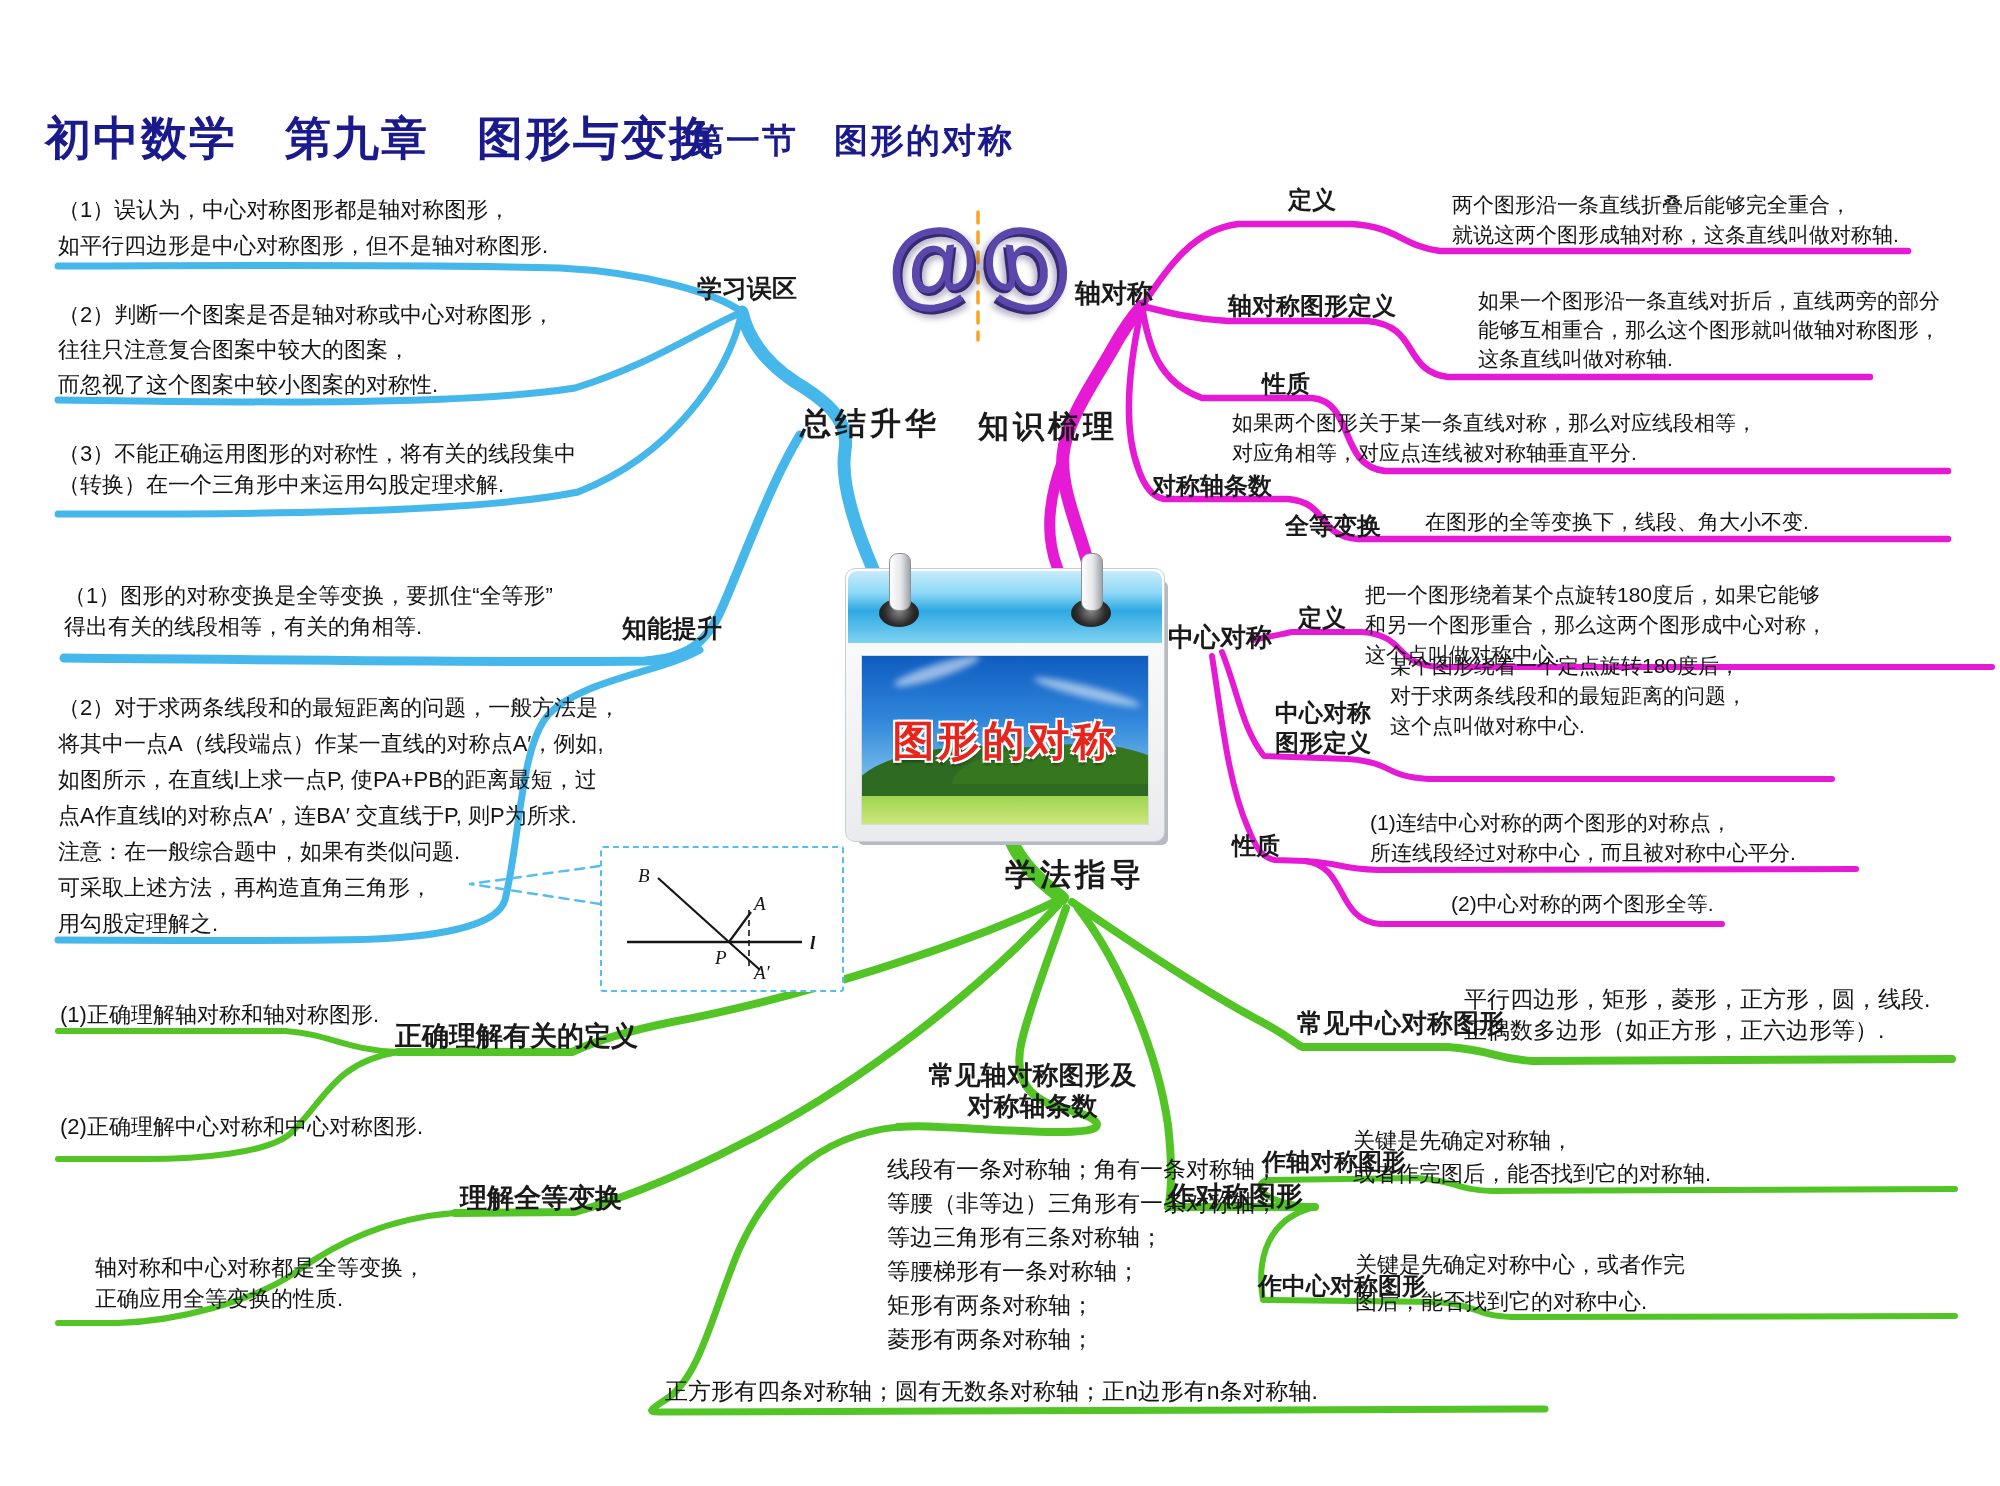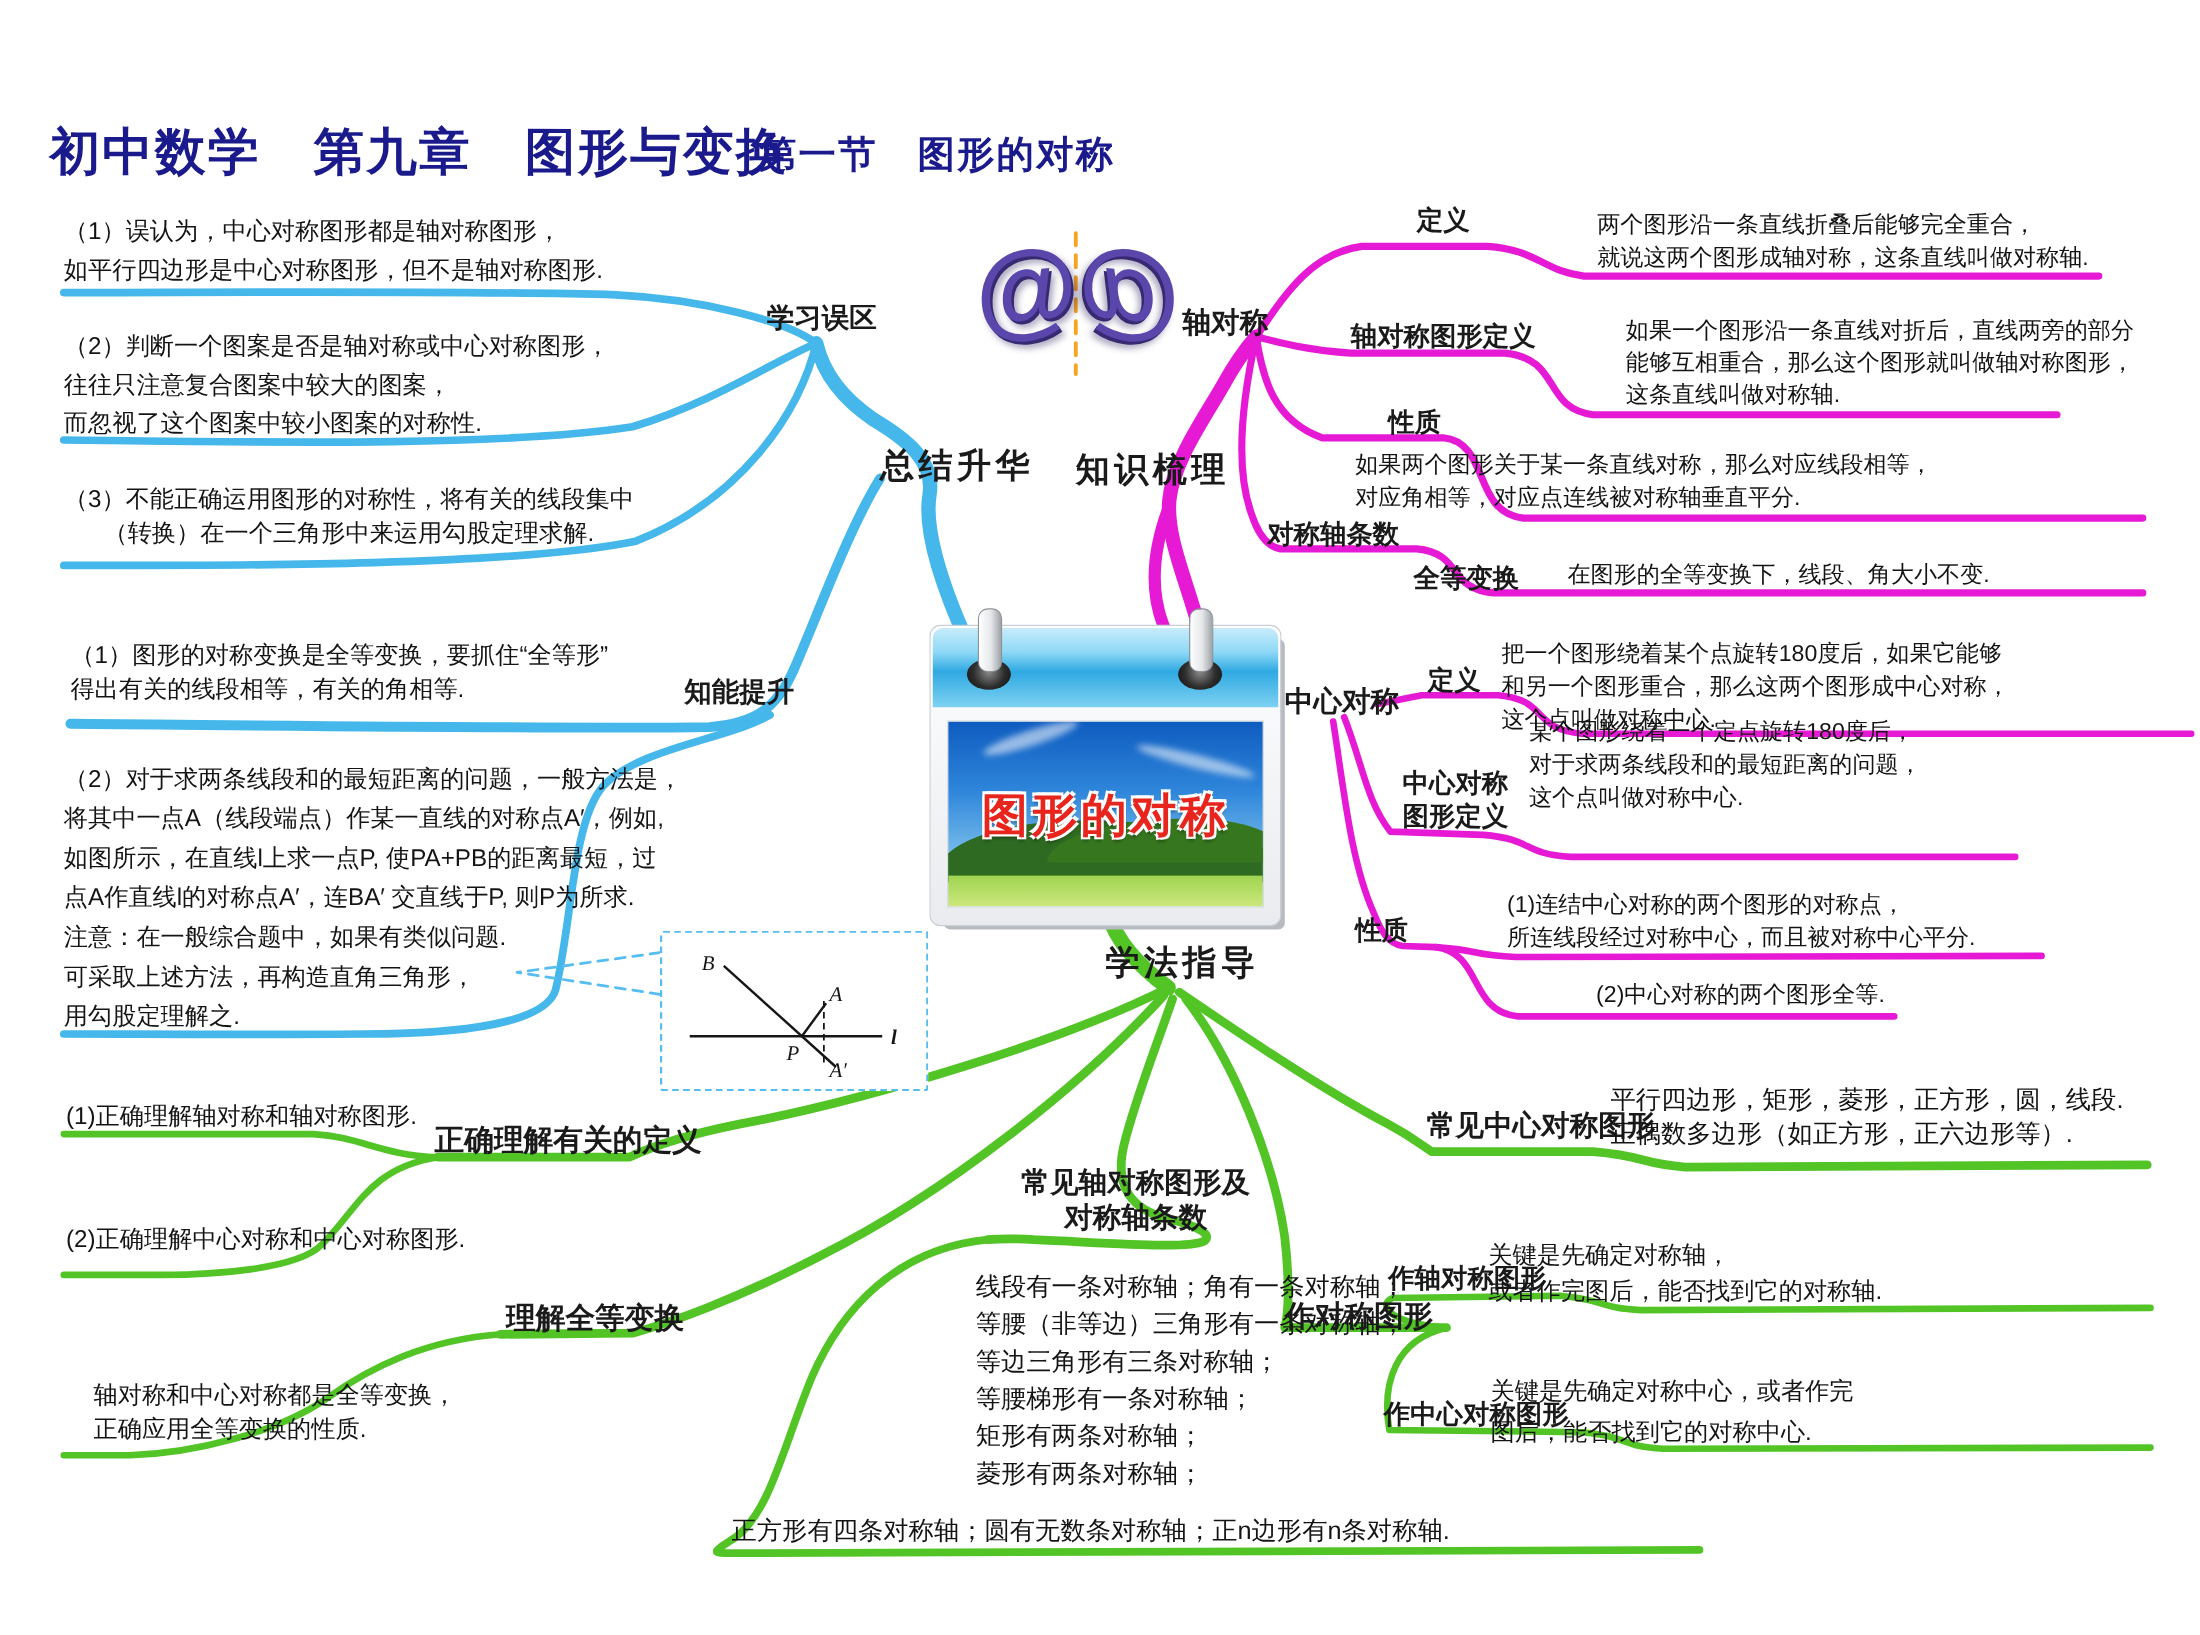--- a/index.html
+++ b/index.html
@@ -130,21 +130,21 @@
 
   <div class="t lines lh36" style="left:58px;top:192px;font-size:22px;">
     <div>（1）误认为，中心对称图形都是轴对称图形，</div>
     <div>如平行四边形是中心对称图形，但不是轴对称图形.</div>
   </div>
   <div class="t lines lh35" style="left:58px;top:297px;font-size:22px;">
     <div>（2）判断一个图案是否是轴对称或中心对称图形，</div>
     <div>往往只注意复合图案中较大的图案，</div>
     <div>而忽视了这个图案中较小图案的对称性.</div>
   </div>
-  <div class="t lines lh31" style="left:58px;top:438px;font-size:22px;text-align:center;">
+  <div class="t lines lh31" style="left:58px;top:438px;font-size:22px;">
     <div>（3）不能正确运用图形的对称性，将有关的线段集中</div>
     <div>（转换）在一个三角形中来运用勾股定理求解.</div>
   </div>
   <div class="t lines lh31" style="left:64px;top:580px;font-size:22px;">
     <div>（1）图形的对称变换是全等变换，要抓住“全等形”</div>
     <div>得出有关的线段相等，有关的角相等.</div>
   </div>
   <div class="t lines lh36" style="left:58px;top:690px;font-size:22px;">
     <div>（2）对于求两条线段和的最短距离的问题，一般方法是，</div>
     <div>将其中一点A（线段端点）作某一直线的对称点A′，例如,</div>
@@ -217,21 +217,21 @@
     <div>(1)连结中心对称的两个图形的对称点，</div>
     <div>所连线段经过对称中心，而且被对称中心平分.</div>
   </div>
   <div class="t" style="left:1451px;top:890px;font-size:21px;">(2)中心对称的两个图形全等.</div>
 
   <div class="node" style="left:395px;top:1018px;font-size:27px;font-weight:700;">正确理解有关的定义</div>
   <div class="t" style="left:60px;top:1000px;font-size:22px;">(1)正确理解轴对称和轴对称图形.</div>
   <div class="t" style="left:60px;top:1112px;font-size:22px;">(2)正确理解中心对称和中心对称图形.</div>
 
   <div class="node" style="left:460px;top:1180px;font-size:27px;font-weight:700;">理解全等变换</div>
-  <div class="t lines lh31" style="left:85px;top:1252px;font-size:22px;">
+  <div class="t lines lh31" style="left:95px;top:1252px;font-size:22px;">
     <div>轴对称和中心对称都是全等变换，</div>
     <div>正确应用全等变换的性质.</div>
   </div>
 
   <div class="node lines lh31" style="left:925px;top:1060px;font-size:26px;font-weight:700;width:215px;text-align:center;">
     <div>常见轴对称图形及</div>
     <div>对称轴条数</div>
   </div>
   <div class="t lines lh34" style="left:887px;top:1152px;font-size:23px;">
     <div>线段有一条对称轴；角有一条对称轴；</div>

